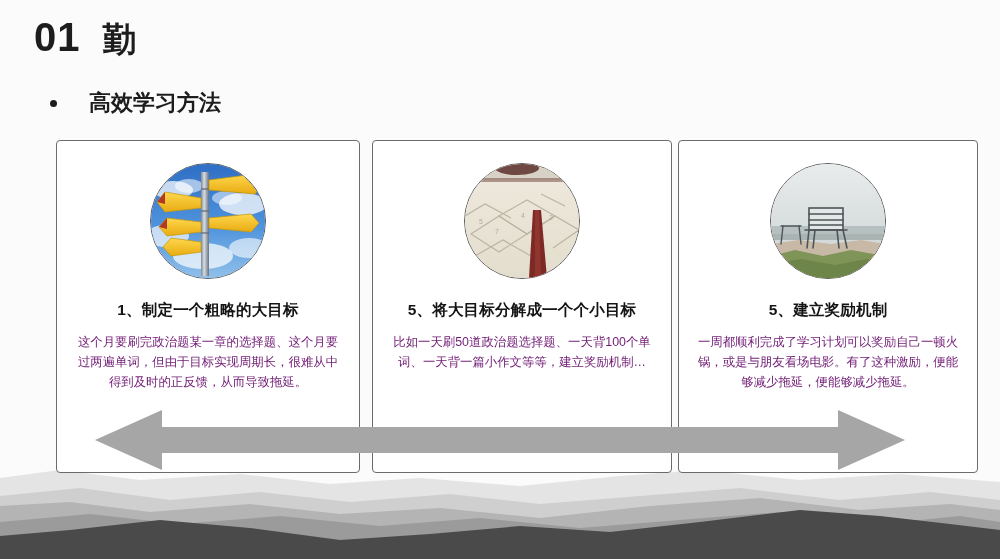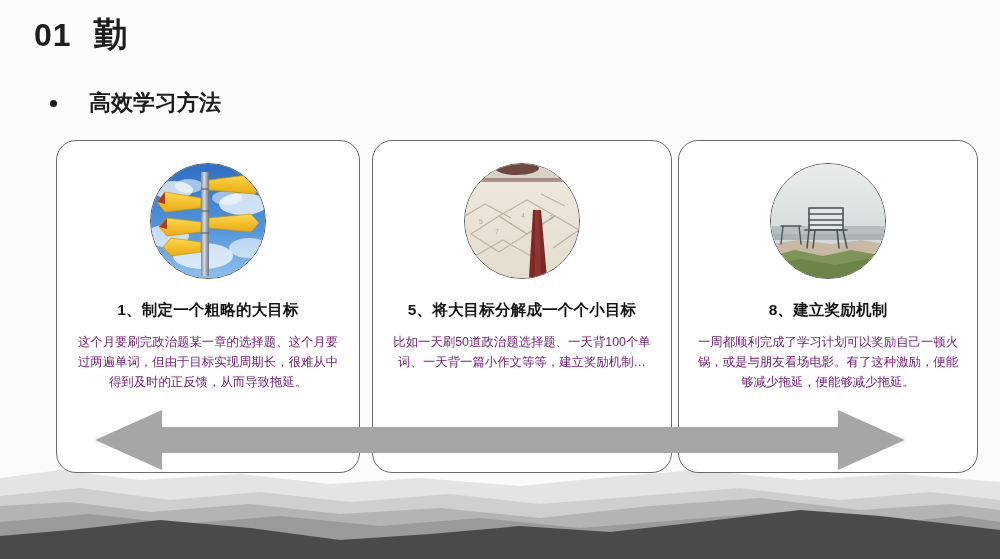--- a/index.html
+++ b/index.html
@@ -42,21 +42,21 @@
   }
   .section-num-row {
     position: absolute;
     left: 34px;
     top: 17px;
     display: flex;
     align-items: baseline;
     gap: 22px;
   }
   .section-number {
-    font-size: 32px;
+    font-size: 40px;
     font-weight: bold;
     color: #1d1d1d;
     letter-spacing: 1px;
     line-height: 1;
   }
   .section-title {
     font-size: 34px;
     font-weight: bold;
     color: #1d1d1d;
     line-height: 1;
@@ -93,21 +93,21 @@
     width: 1000px;
     height: 335px;
     z-index: 3;
   }
   .card {
     position: absolute;
     top: 0;
     height: 333px;
     background: #ffffff;
     border: 1.2px solid #6b6b6b;
-    border-radius: 20px;
+    border-radius: 4px;
     box-sizing: border-box;
   }
   .card-1 { left: 56px;  width: 304px; }
   .card-2 { left: 372px; width: 300px; }
   .card-3 { left: 678px; width: 300px; }
 
   .card-inner {
     position: relative;
     height: 100%;
     display: flex;
@@ -303,21 +303,21 @@
               <path d="M34,66 L76,66"></path>
               <path d="M38,66 L36,84 M72,66 L76,84 M44,66 L42,84 M66,66 L68,84"></path>
             </g>
 
             <g stroke="#4d5558" stroke-width="1.4" fill="none" stroke-linecap="round">
               <path d="M10,62 L30,62"></path>
               <path d="M12,62 L10,80 M28,62 L30,80"></path>
             </g>
           </svg>
         </div>
-        <div class="card-heading">8、建立奖励机制</div>
+        <div class="card-heading">5、建立奖励机制</div>
         <div class="card-body">一周都顺利完成了学习计划可以奖励自己一顿火锅，或是与朋友看场电影。有了这种激励，便能够减少拖延，便能够减少拖延。</div>
       </div>
     </div>
 
   </div>
 
   <svg class="arrow-layer" viewBox="0 0 1000 64">
     <path d="M95,32 L162,2 L162,19 L838,19 L838,2 L905,32 L838,62 L838,45 L162,45 L162,62 Z" fill="#a6a6a6"></path>
   </svg>
 

